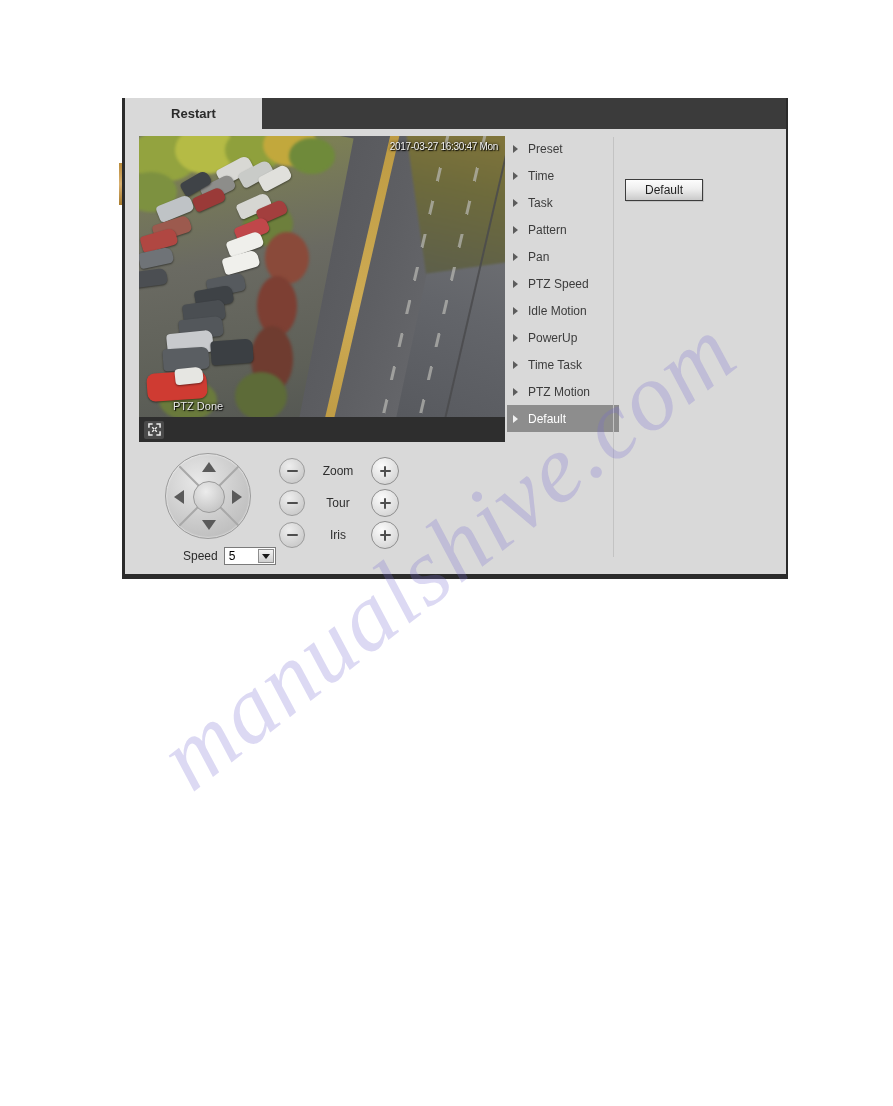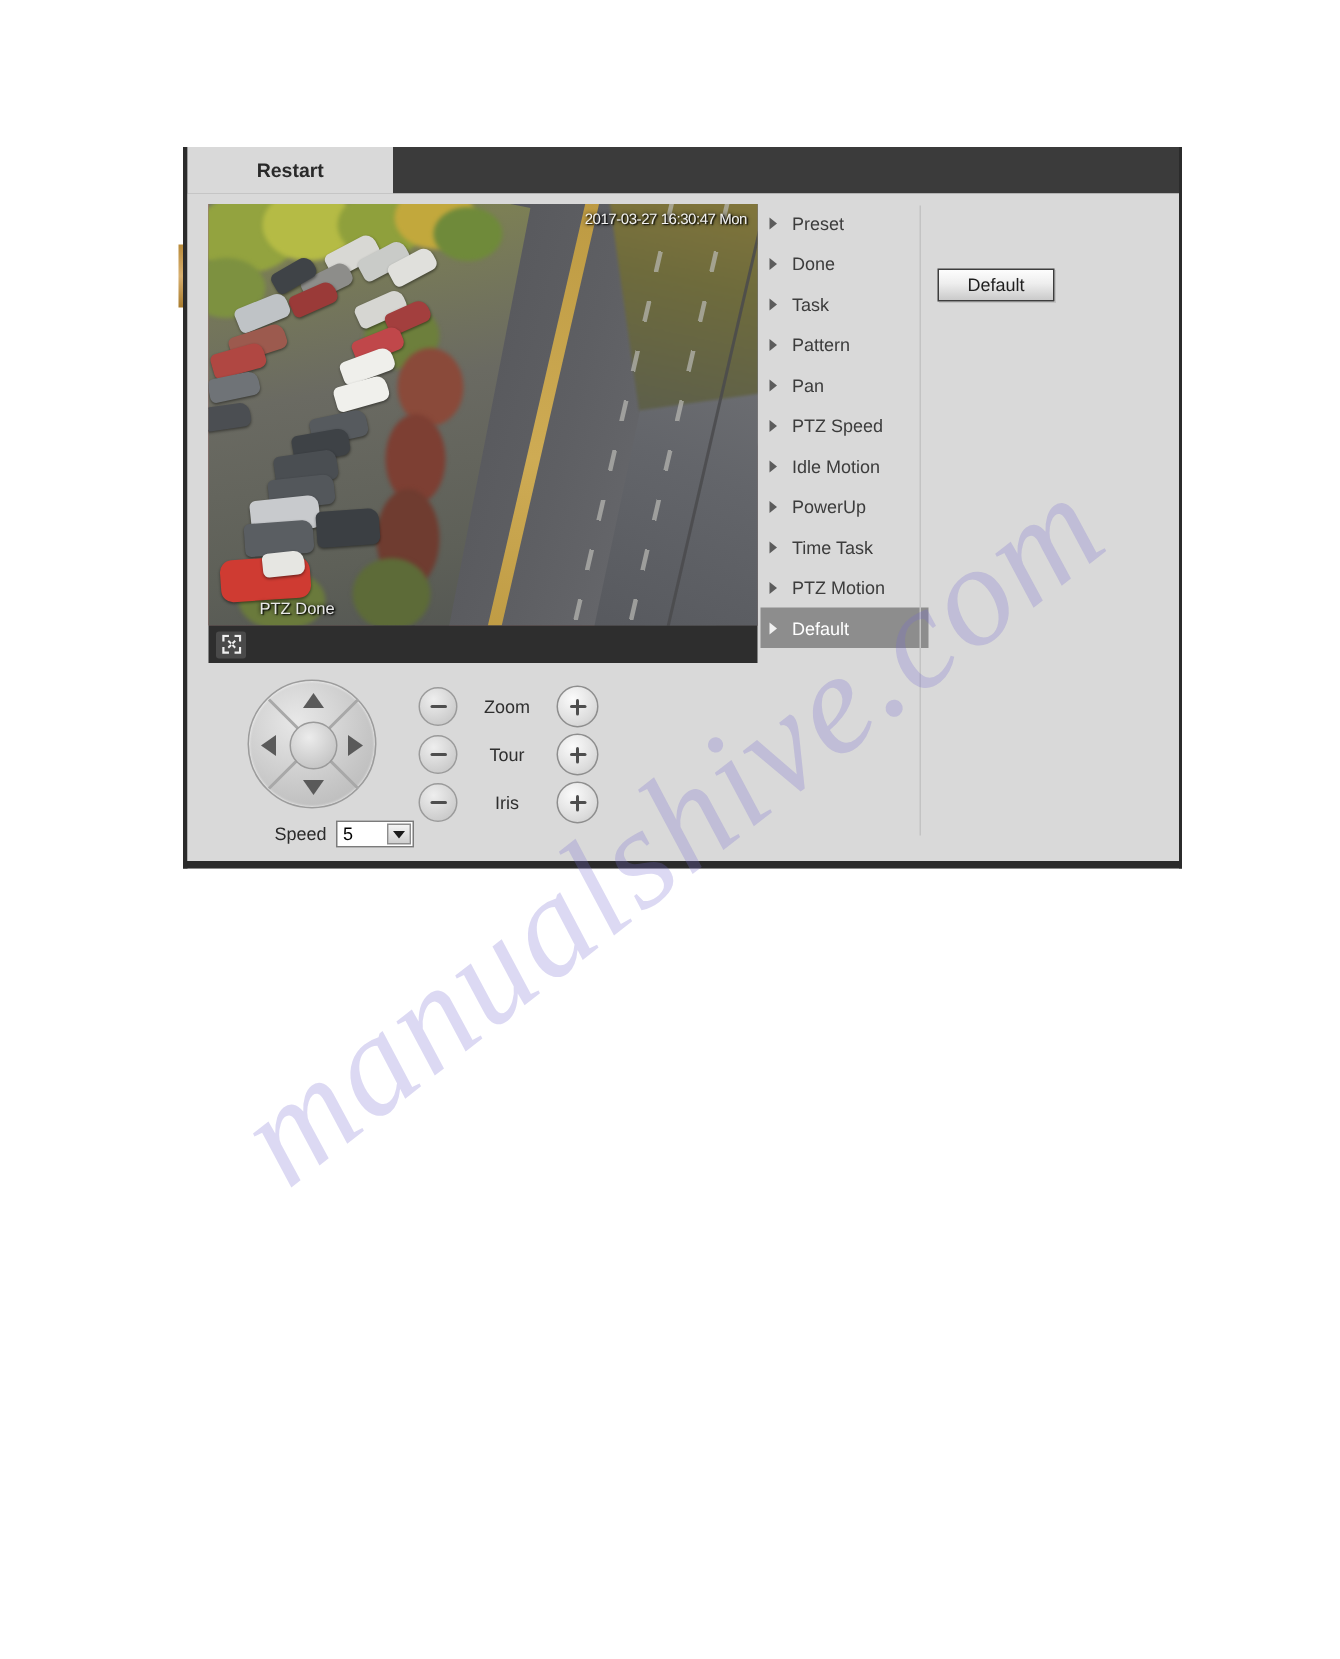--- a/index.html
+++ b/index.html
@@ -480,21 +480,21 @@
         </div>
       </div>
 
       <div class="menu">
         <div class="menu-item">
           <span class="mi-caret"></span>
           <span>Preset</span>
         </div>
         <div class="menu-item">
           <span class="mi-caret"></span>
-          <span>Done</span>
+          <span>Time</span>
         </div>
         <div class="menu-item">
           <span class="mi-caret"></span>
           <span>Task</span>
         </div>
         <div class="menu-item">
           <span class="mi-caret"></span>
           <span>Pattern</span>
         </div>
         <div class="menu-item">

